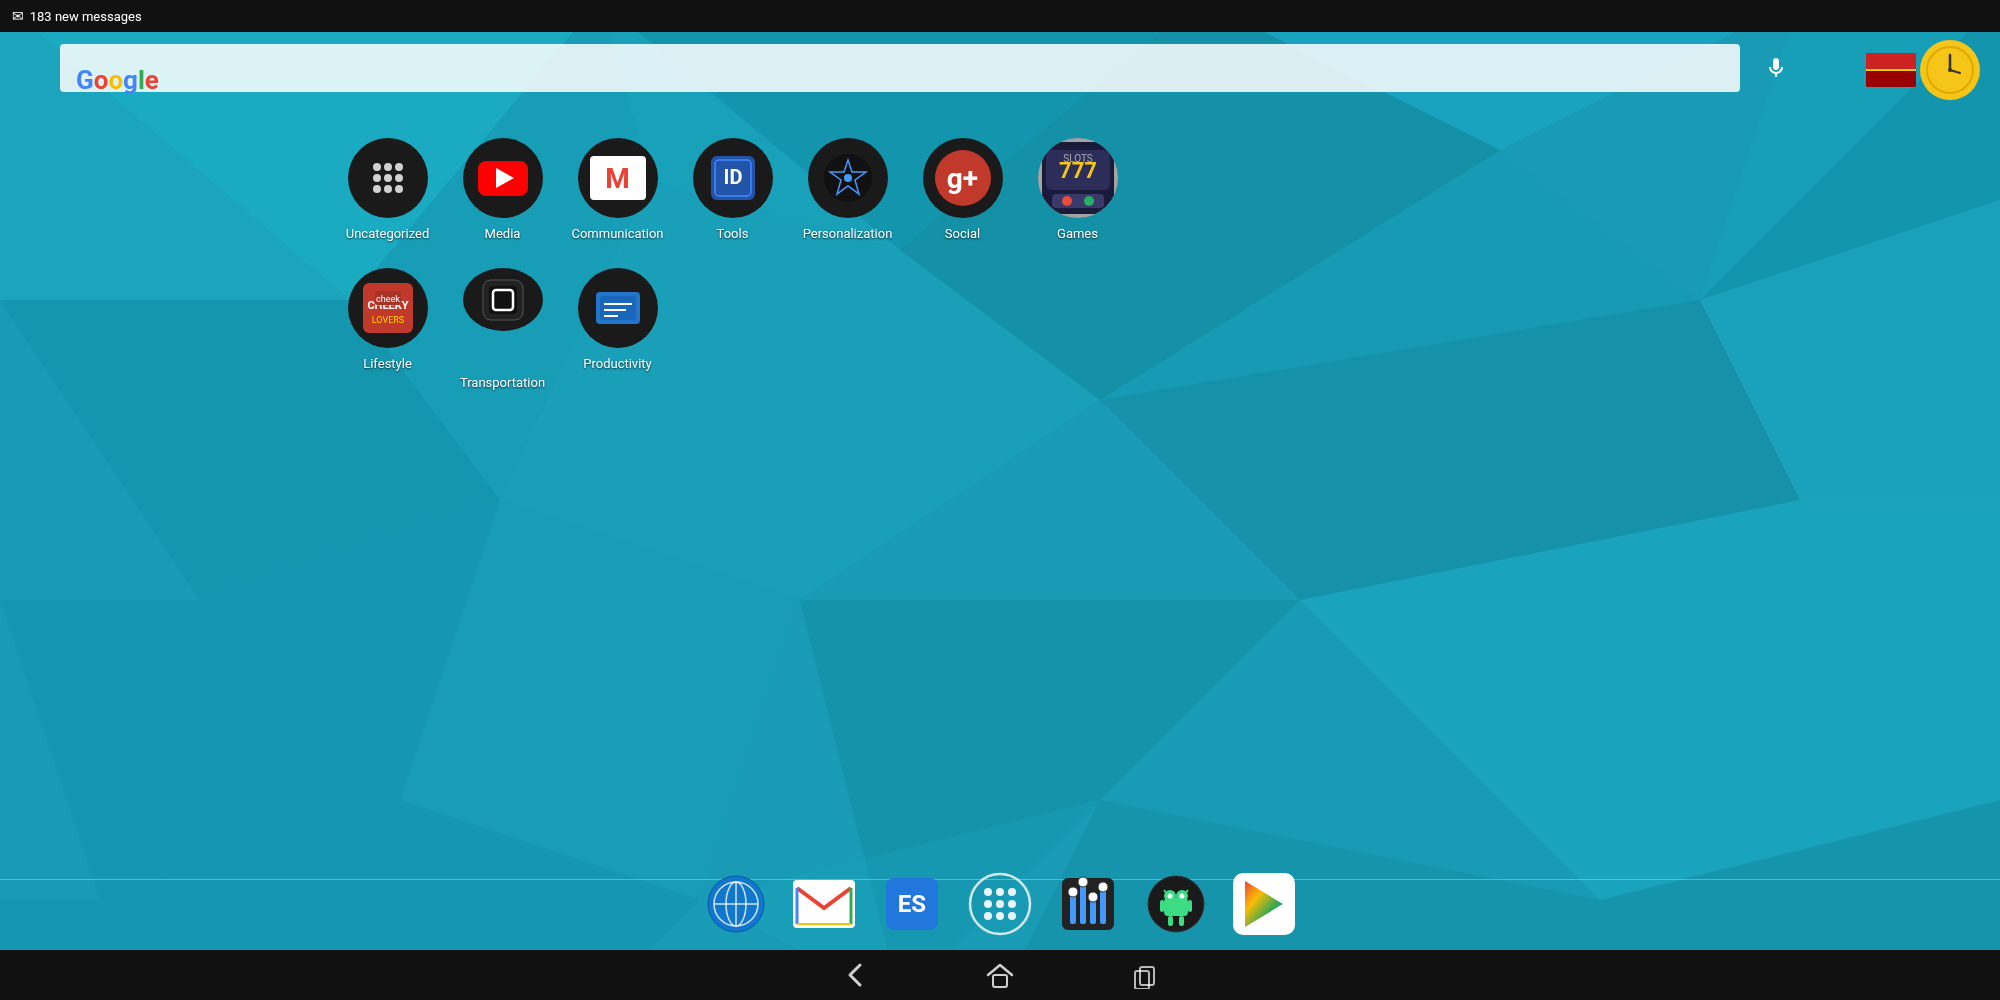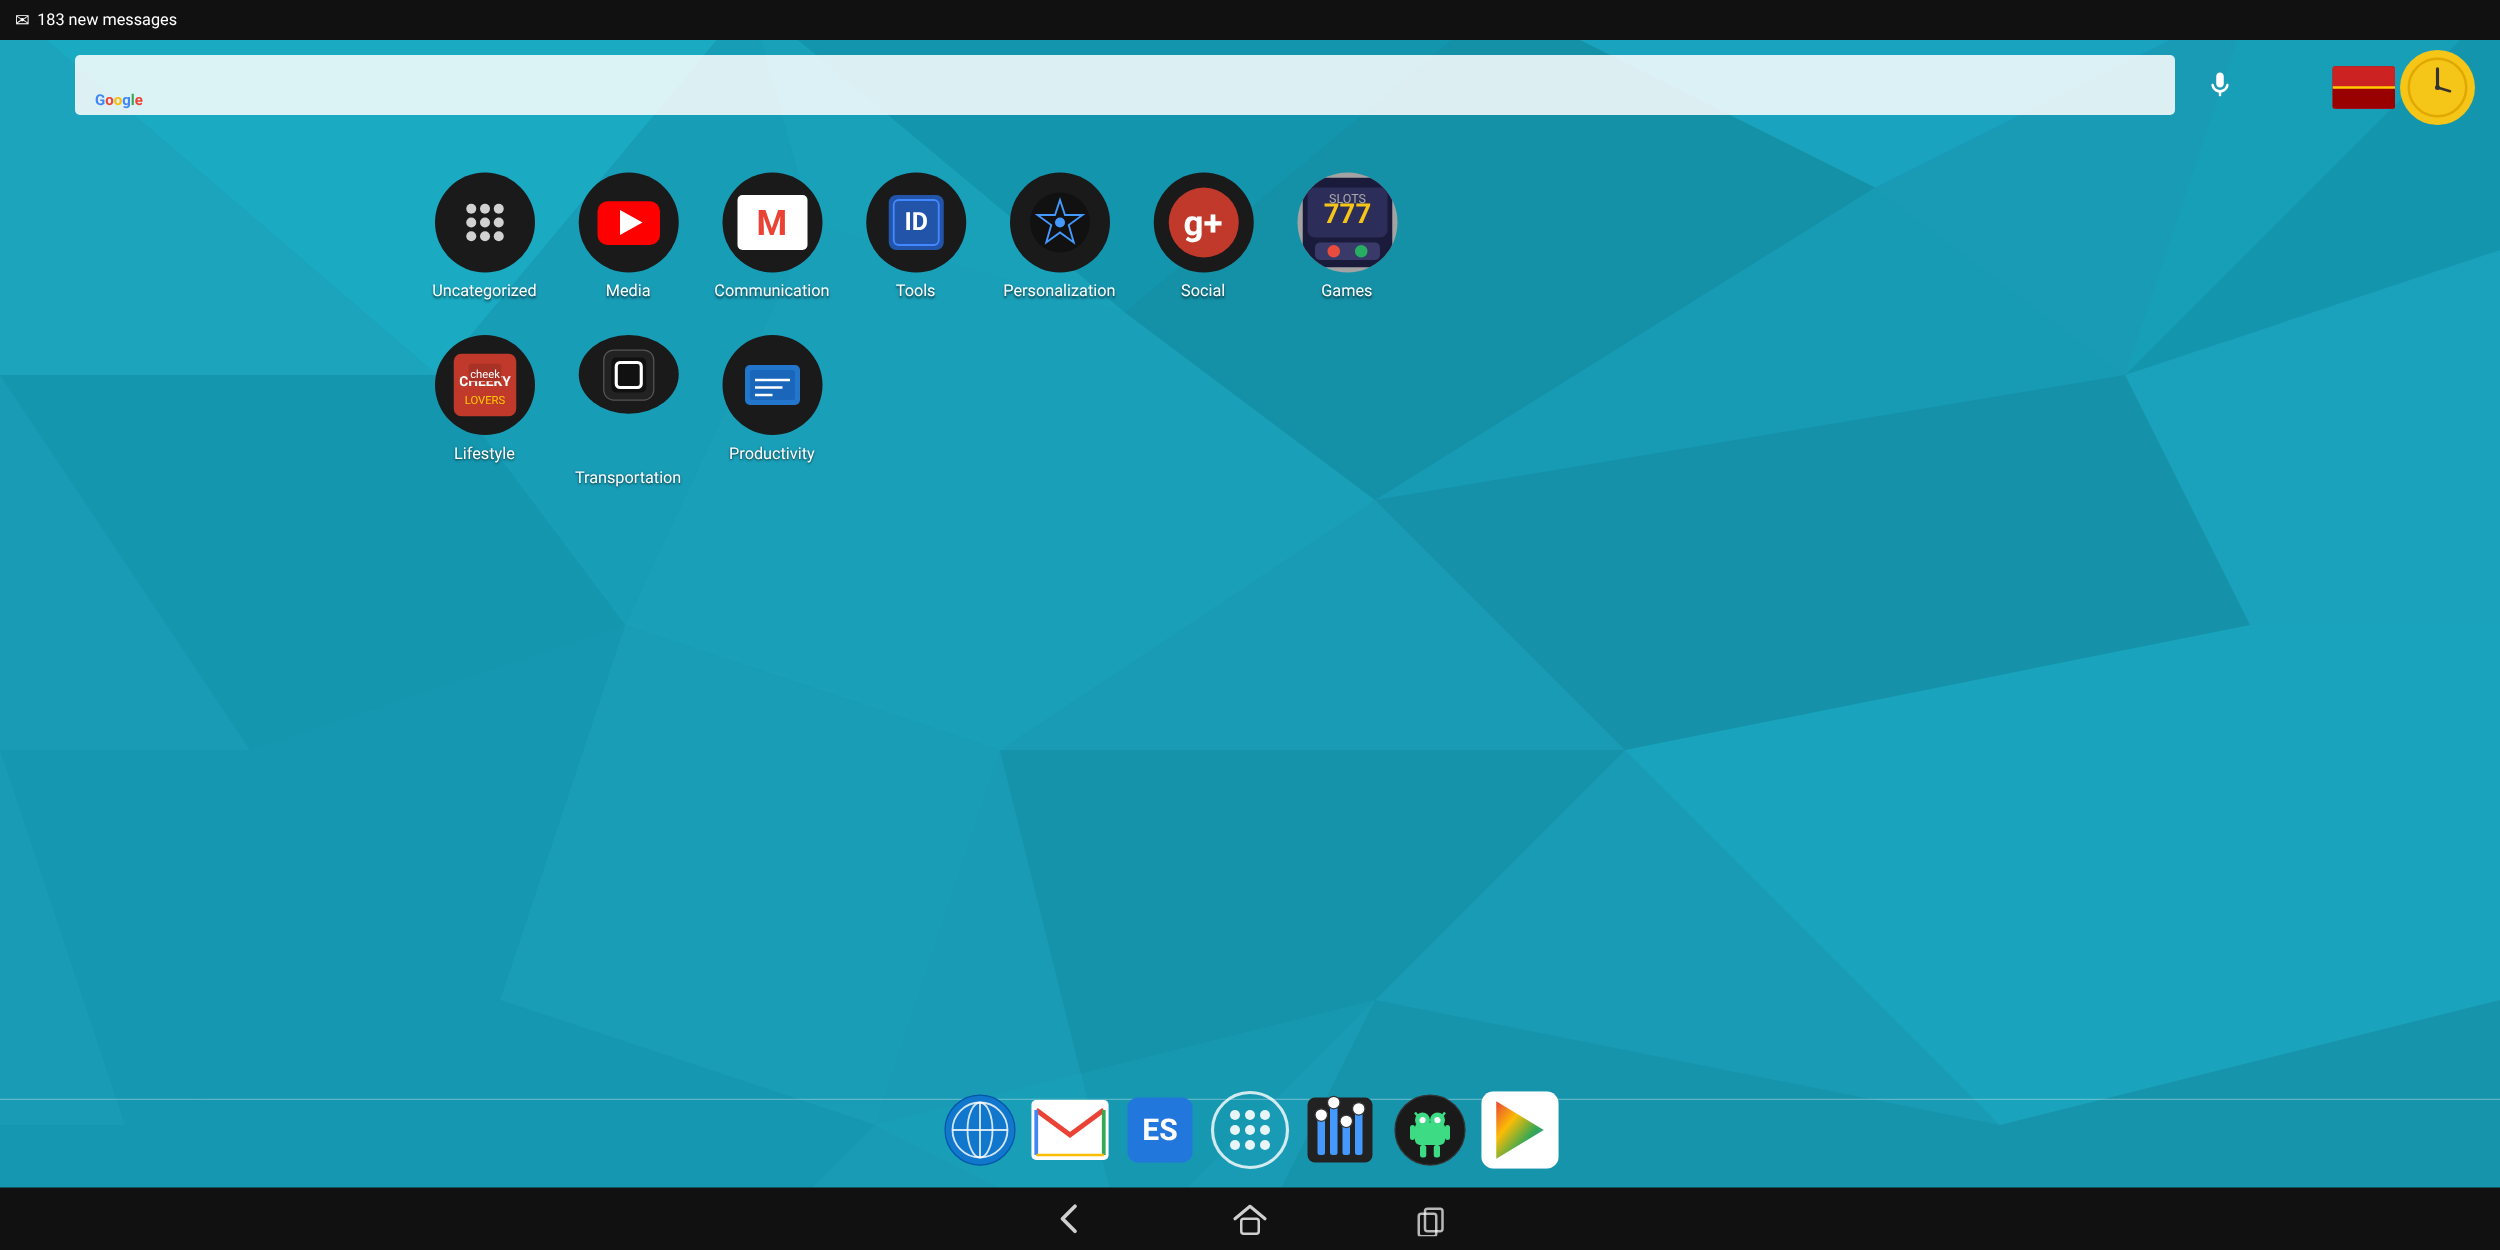--- a/index.html
+++ b/index.html
@@ -50,21 +50,21 @@
       right: 260px;
       height: 48px;
       background: rgba(255,255,255,0.85);
       border-radius: 4px;
       z-index: 10;
       display: flex;
       align-items: center;
       padding: 0 16px;
     }
     .google-logo {
-      font-size: 12px;
+      font-size: 26px;
       color: #555;
       font-weight: bold;
       margin-top: 24px;
     }
     .google-logo span:nth-child(1) { color: #4285F4; }
     .google-logo span:nth-child(2) { color: #EA4335; }
     .google-logo span:nth-child(3) { color: #FBBC05; }
     .google-logo span:nth-child(4) { color: #4285F4; }
     .google-logo span:nth-child(5) { color: #34A853; }
     .google-logo span:nth-child(6) { color: #EA4335; }
@@ -224,20 +224,21 @@
 
     
     .dock {
       position: absolute;
       bottom: 52px;
       left: 50%;
       transform: translateX(-50%);
       z-index: 10;
       display: flex;
       align-items: center;
+      gap: 16px;
       padding: 8px 20px;
     }
 
     .dock-separator {
       position: absolute;
       bottom: 120px;
       left: 0; right: 0;
       height: 1px;
       background: rgba(255,255,255,0.3);
       z-index: 9;

